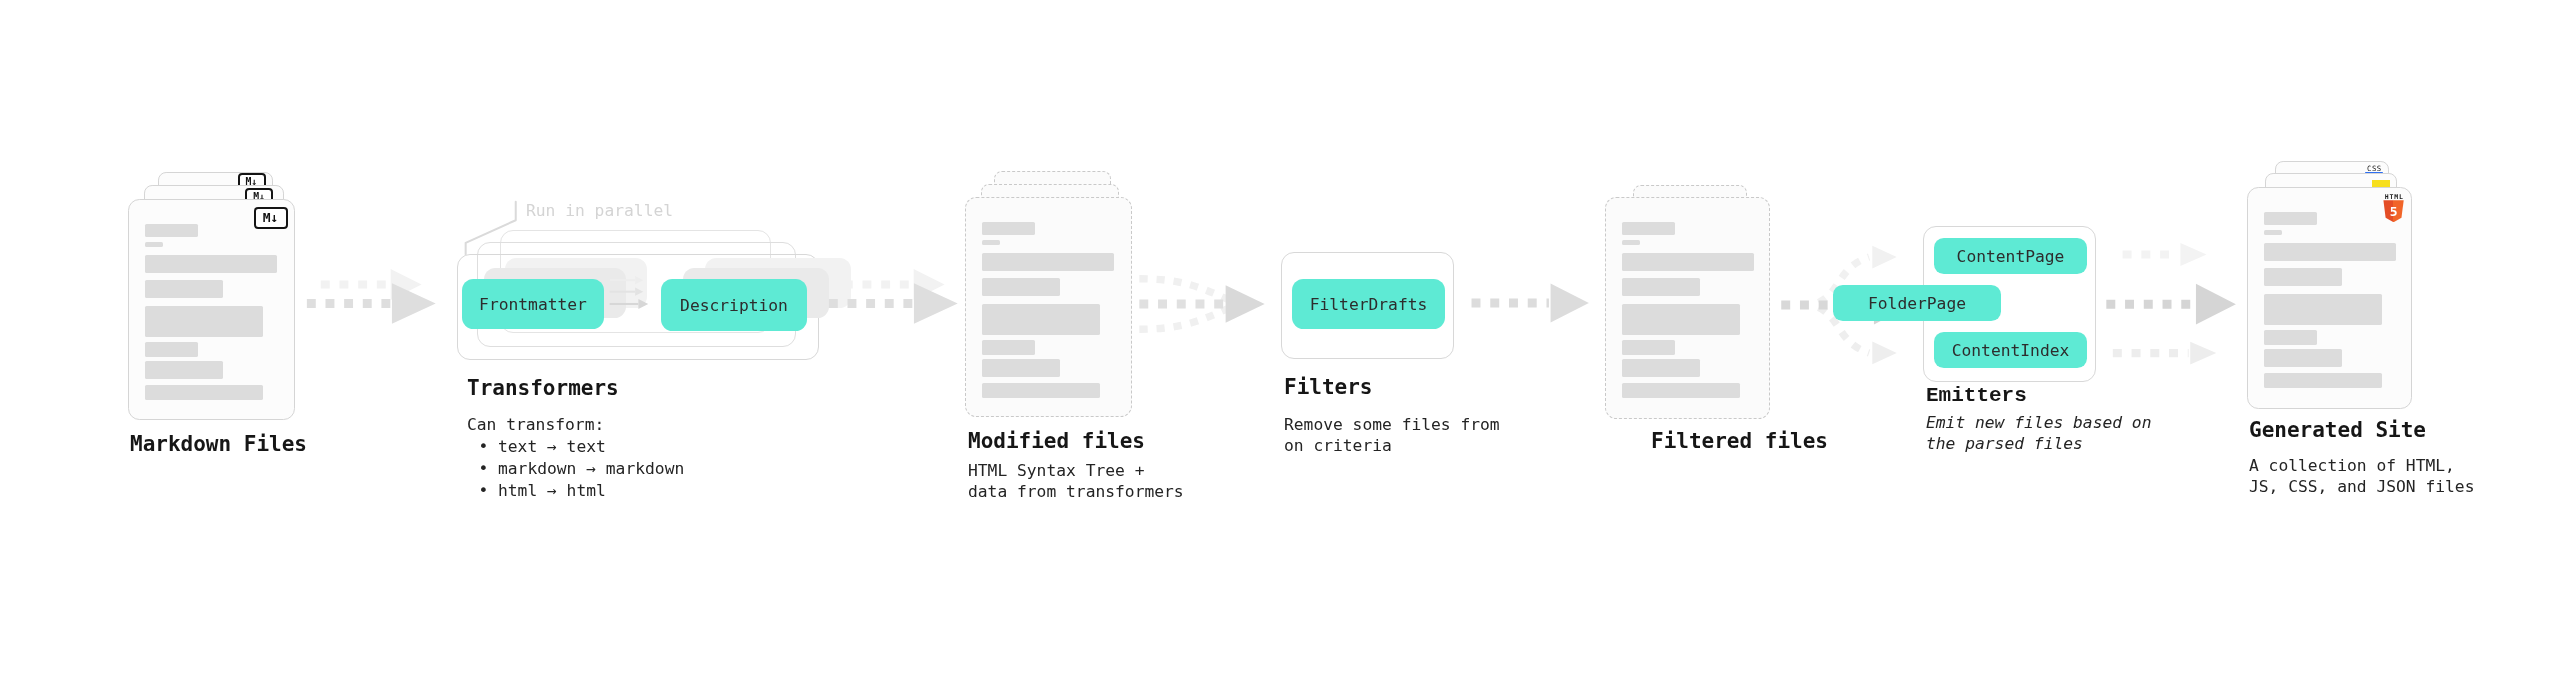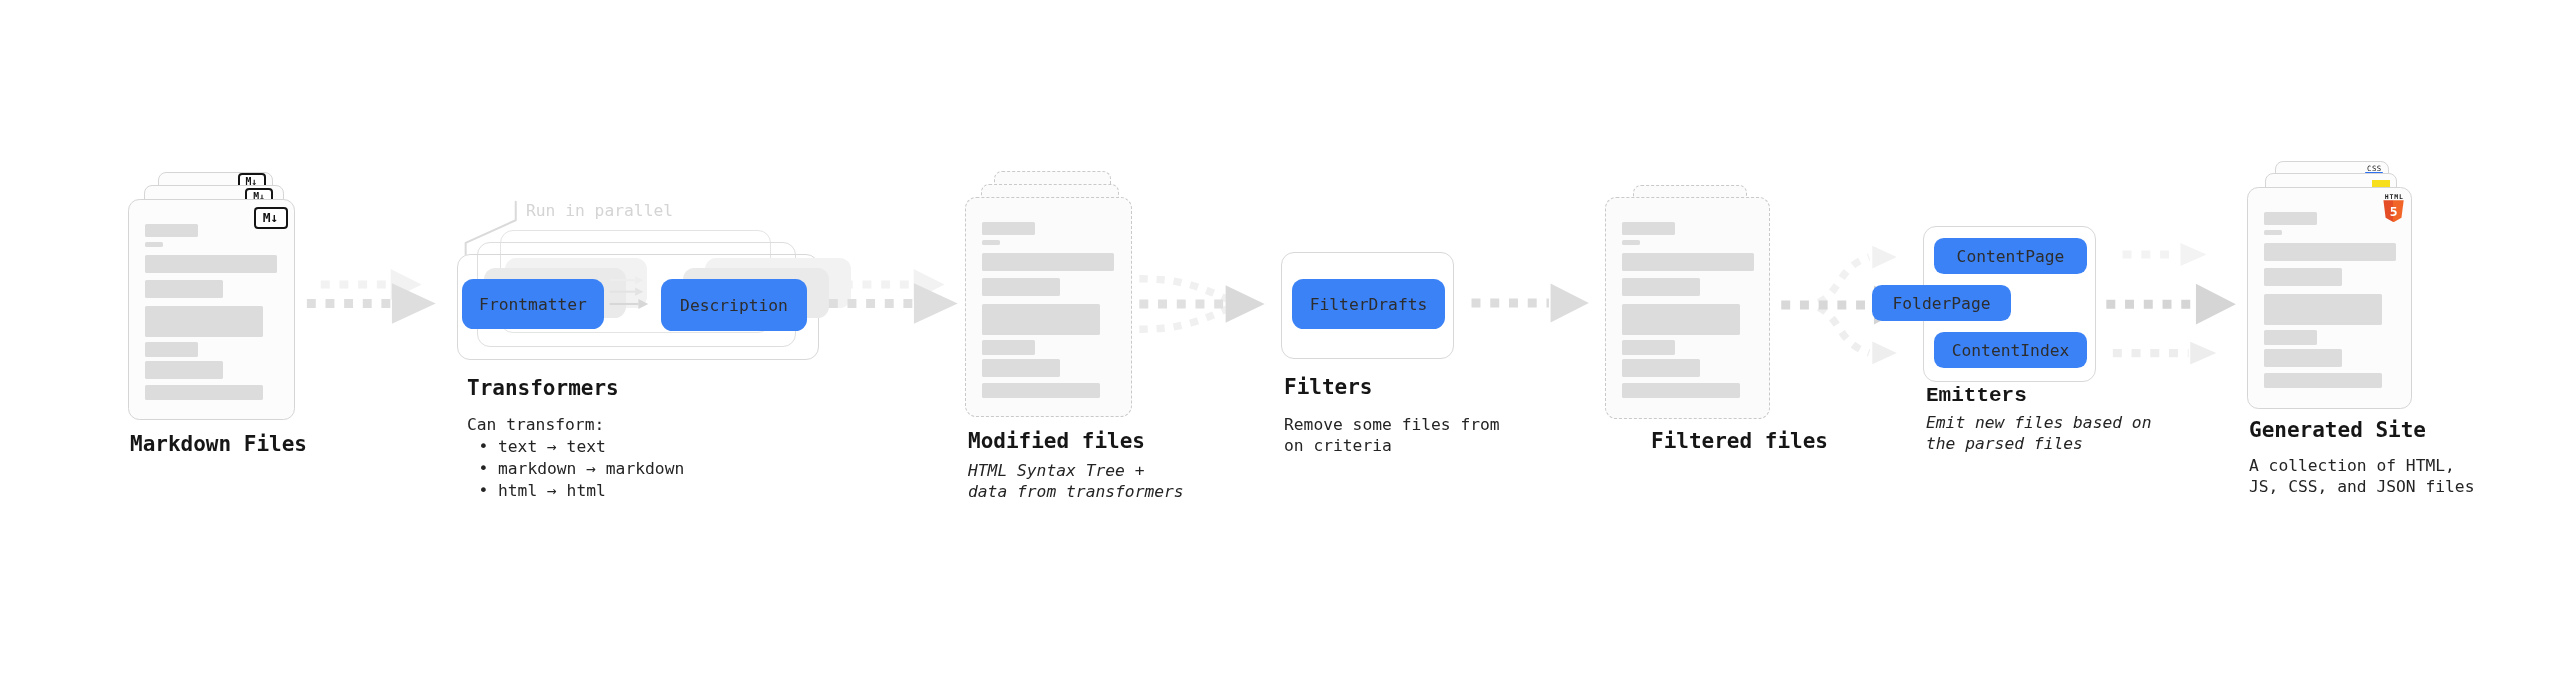--- a/index.html
+++ b/index.html
@@ -20,21 +20,21 @@
   .md-badge.big{width:34px;height:22px;font-size:13px;}
   .md-badge.mini{width:28px;height:17px;font-size:9.8px;border-width:2px;}
 
   
   .frame{position:absolute;border:1.6px solid #d8d8d8;border-radius:13px;box-sizing:border-box;background:transparent;}
   .frame.l1{border-color:#e4e4e4;}
   .frame.l2{border-color:#dedede;}
 
   
   .pill{position:absolute;display:flex;align-items:center;justify-content:center;
-        background:#3b82f6;border-radius:11.4px;font-size:16.3px;color:#2d2d2d;}
+        background:#5eead4;border-radius:11.4px;font-size:16.3px;color:#2d2d2d;}
   .pill.ghost1{background:#eaeaea;}
   .pill.ghost2{background:#f2f2f2;}
 
   .stage-label{position:absolute;font-size:21px;font-weight:bold;color:#161616;white-space:nowrap;}
   .sublabel{position:absolute;font-size:16.3px;line-height:21px;color:#242424;white-space:pre-line;}
   .annotation{position:absolute;font-size:16.3px;color:#d4d4d4;white-space:nowrap;}
   .bullets{position:absolute;font-size:16.3px;line-height:22px;color:#242424;}
   .bullets .b{padding-left:11.4px;}
 
   
@@ -134,21 +134,21 @@
         <div class="sk" style="top: 24.4px; width: 53px; height: 13px;"></div>
         <div class="sk" style="top: 42px; width: 18px; height: 4.9px;"></div>
         <div class="sk" style="top: 55px; width: 132px; height: 18px;"></div>
         <div class="sk" style="top: 80px; width: 78px; height: 18px;"></div>
         <div class="sk" style="top: 106px; width: 118px; height: 31px;"></div>
         <div class="sk" style="top: 142px; width: 53px; height: 14.6px;"></div>
         <div class="sk" style="top: 161px; width: 78px; height: 18px;"></div>
         <div class="sk" style="top: 185px; width: 118px; height: 14.6px;"></div>
       </div>
     <div class="stage-label" style="left:968px;top:429px;">Modified files</div>
-    <div class="sublabel" style="left:968px;top:460px;font-style:italic;">HTML Syntax Tree +
+    <div class="sublabel" style="left:968px;top:460px;">HTML Syntax Tree +
 data from transformers</div>
   </div>
 
   <svg class="abs" style="left:1136px;top:269px;" width="132" height="70" viewBox="0 0 162 86">
     <path d="M4,12 C55,12 78,22 112,37" fill="none" stroke="#f0f0f0" stroke-width="9" stroke-dasharray="10 11"></path>
     <path d="M4,74 C55,74 78,64 112,49" fill="none" stroke="#f0f0f0" stroke-width="9" stroke-dasharray="10 11"></path>
     <line x1="4" y1="43" x2="108" y2="43" stroke="#e0e0e0" stroke-width="11" stroke-dasharray="11 12"></line>
     <polygon points="110,20 110,66 158,43" fill="#d9d9d9"></polygon>
   </svg>
 
@@ -185,21 +185,21 @@
     <polygon points="116,8 116,36 146,22" fill="#f1f1f1"></polygon>
     <path d="M50,84 C78,98 74,128 112,140" fill="none" stroke="#eeeeee" stroke-width="9" stroke-dasharray="10 11"></path>
     <polygon points="116,126 116,154 146,140" fill="#eeeeee"></polygon>
     <line x1="4" y1="81" x2="116" y2="81" stroke="#d8d8d8" stroke-width="11" stroke-dasharray="11 12"></line>
     <polygon points="118,57 118,105 164,81" fill="#d4d4d4"></polygon>
   </svg>
 
   <div>
     <div class="frame" style="left:1923px;top:226px;width:173px;height:156px;"></div>
     <div class="pill" style="left:1934px;top:238px;width:153px;height:36px;border-radius:9.8px;">ContentPage</div>
-    <div class="pill" style="left:1872px;top:285px;width:139px;height:36px;border-radius:9.8px;">FolderPage</div>
+    <div class="pill" style="left:1833px;top:285px;width:168px;height:36px;border-radius:9.8px;">FolderPage</div>
     <div class="pill" style="left:1934px;top:332px;width:153px;height:36px;border-radius:9.8px;">ContentIndex</div>
     <div class="stage-label" style="left:1926px;top:384px;font-family:Liberation Mono, monospace;">Emitters</div>
     <div class="sublabel" style="left:1926px;top:412px;font-style:italic;">Emit new files based on
 the parsed files</div>
   </div>
 
   <svg class="abs" style="left:2103px;top:239px;" width="137" height="132" viewBox="0 0 168 162">
     <line x1="24" y1="19" x2="93" y2="19" stroke="#f3f3f3" stroke-width="10" stroke-dasharray="11 12"></line>
     <polygon points="95,5 95,33 127,19" fill="#f3f3f3"></polygon>
     <line x1="4" y1="80" x2="112" y2="80" stroke="#d5d5d5" stroke-width="11" stroke-dasharray="11 12"></line>

